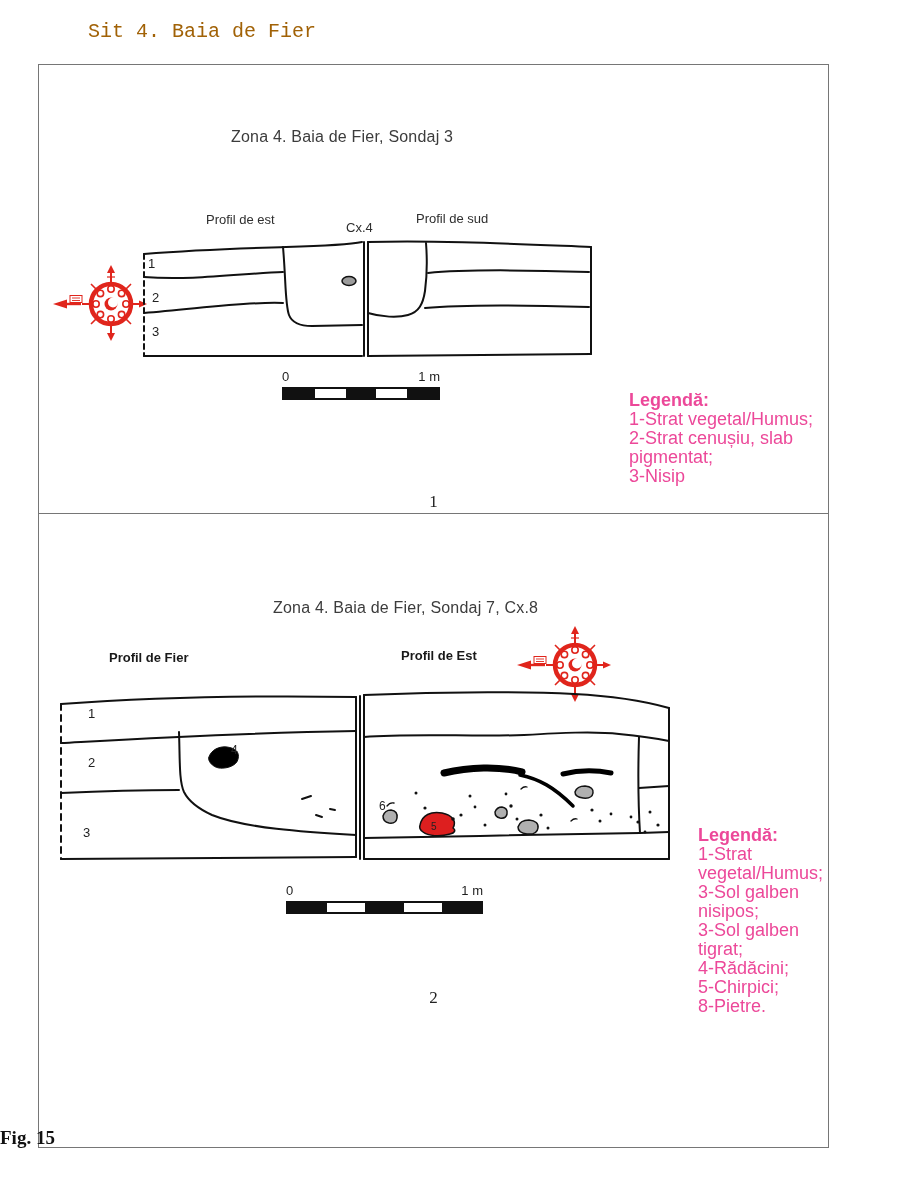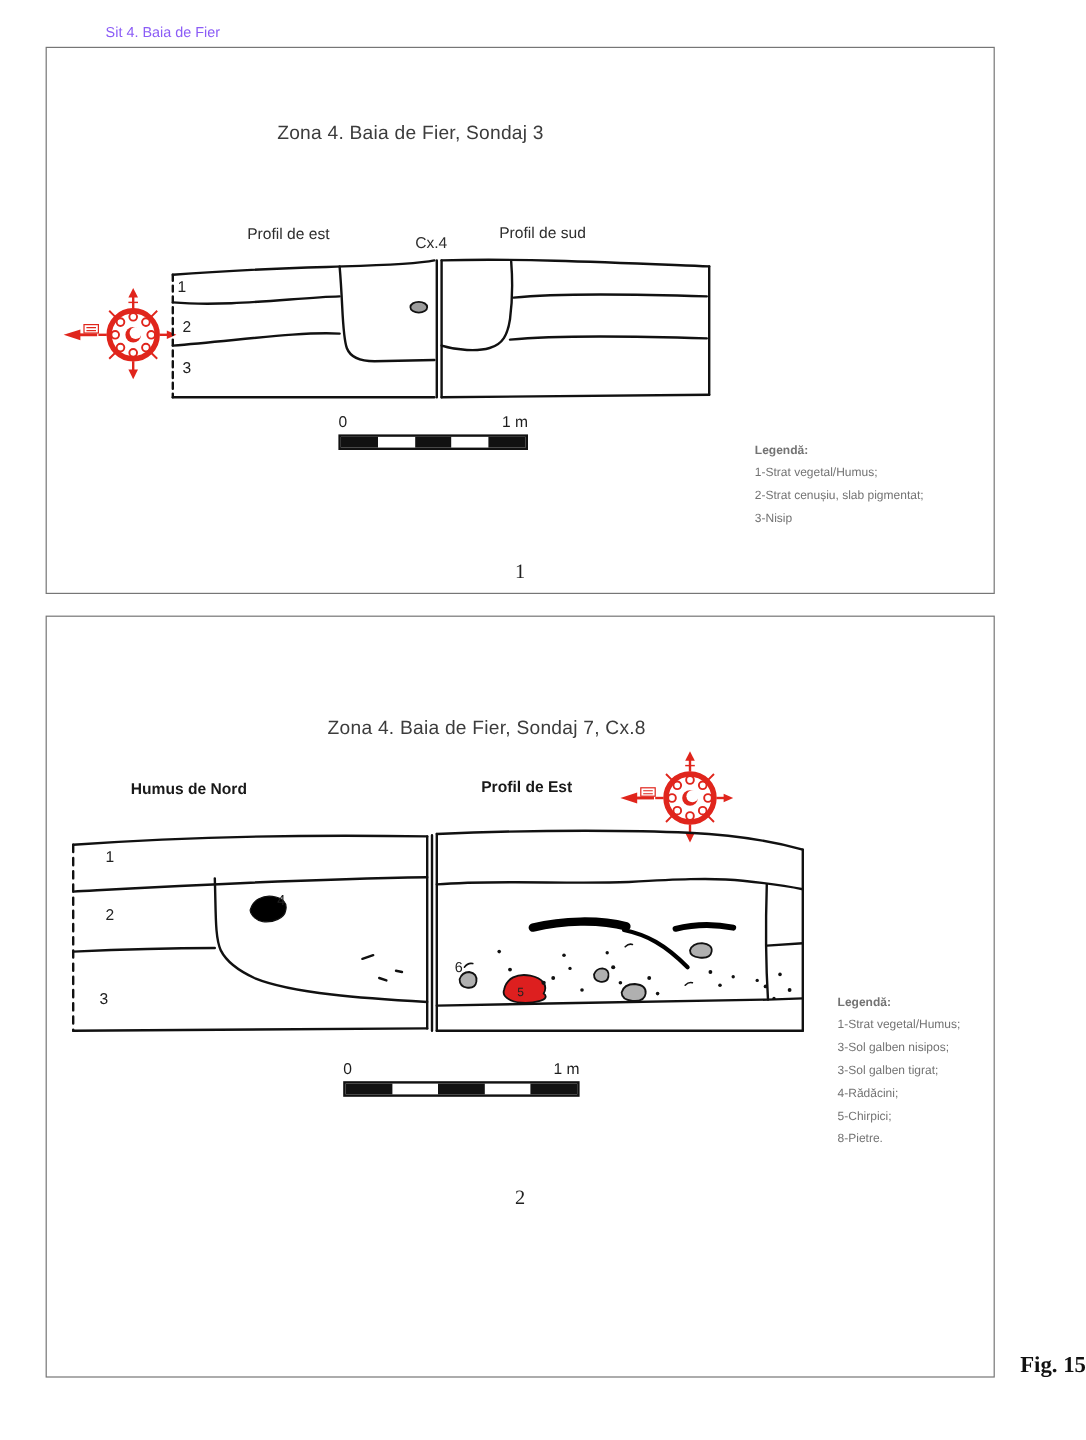--- a/index.html
+++ b/index.html
@@ -1,34 +1,34 @@
 <!DOCTYPE html>
 <html><head>
 <meta charset="utf-8">
 <style>
   *{margin:0;padding:0;box-sizing:border-box}
   html,body{background:#fff}
   body{width:905px;height:1200px;position:relative;font-family:"Liberation Sans",sans-serif;color:#222}
   .page{position:absolute;inset:0;background:#fff}
-  .page-title{position:absolute;left:88px;top:20px;font-family:Liberation Sans, sans-serif;font-size:12px;color:#8b5cf6}
+  .page-title{position:absolute;left:88px;top:20px;font-family:Liberation Mono, monospace;font-size:20px;color:#a16207}
   .figure-box{position:absolute;left:38px;width:791px;border:1px solid #767676;background:#fff}
-  #box1{top:39px;height:456px}
+  #box1{top:64px;height:456px}
   #box2{top:513px;height:635px}
   .fig-title{position:absolute;font-size:16px;color:#3c3c3c;letter-spacing:.2px}
   .plabel{position:absolute;font-size:13px;color:#2e2e2e}
   .plabel.bold{font-weight:bold;color:#191919}
-  .legend{position:absolute;font-size:10px;line-height:19px;color:#737373}
+  .legend{position:absolute;font-size:18px;line-height:19px;color:#ec4899}
   .legend .lg-title{font-weight:bold}
   .panel-num{position:absolute;left:0;width:100%;text-align:center;font-family:"Liberation Serif",serif;font-size:17px;color:#222}
   .scalebar{position:absolute}
   .sb-labels{display:flex;justify-content:space-between;font-size:13px;color:#1e1e1e;margin-bottom:3px}
   .sb-bar{display:flex;border:2px solid #111;height:13px;background:#fff}
   .sb-bar i{flex:1}
   .sb-bar i.b{background:#111}
-  .fig-caption{position:absolute;left:0;top:1127px;width:100%;text-align:right;font-family:"Liberation Serif",serif;font-weight:bold;font-size:19px;color:#111}
+  .fig-caption{position:absolute;left:0;top:1127px;width:100%;text-align:left;font-family:"Liberation Serif",serif;font-weight:bold;font-size:19px;color:#111}
   svg.abs{position:absolute;overflow:visible}
   svg text{font-family:"Liberation Sans",sans-serif;fill:#222}
   .stroke{stroke:#111;stroke-width:2;fill:none;stroke-linecap:round;stroke-linejoin:round}
 </style>
 </head>
 <body>
 
 <div class="page">
 
   <div class="page-title">Sit 4. Baia de Fier</div>
@@ -116,21 +116,21 @@
       <div>3-Nisip</div>
     </div>
 
     <div class="panel-num" style="top:427px">1</div>
   </div>
 
   <div class="figure-box" id="box2">
 
     <div class="fig-title" style="left:234px;top:85px">Zona 4. Baia de Fier, Sondaj 7, Cx.8</div>
 
-    <div class="plabel bold" style="left:70px;top:136px">Humus de Nord</div>
+    <div class="plabel bold" style="left:70px;top:136px">Profil de Fier</div>
     <div class="plabel bold" style="left:362px;top:134px">Profil de Est</div>
 
     <svg class="abs" style="left:476px;top:110px" width="100" height="80" viewBox="0 0 100 80">
       <g stroke="#e0251c" fill="none" stroke-width="1.6">
         <path d="M16,36.5 L2,41 L16,45.5 Z" fill="#e0251c" stroke="none"></path>
         <path d="M14,41 L30,41" stroke-width="2.4"></path>
         <rect x="19" y="32.5" width="12" height="7" stroke-width="1"></rect>
         <path d="M21,35 h8 M21,37.5 h8" stroke-width="0.9"></path>
         <circle cx="60" cy="41" r="20" stroke-width="4.5"></circle>
         <circle cx="75" cy="41" r="3.2"></circle>

